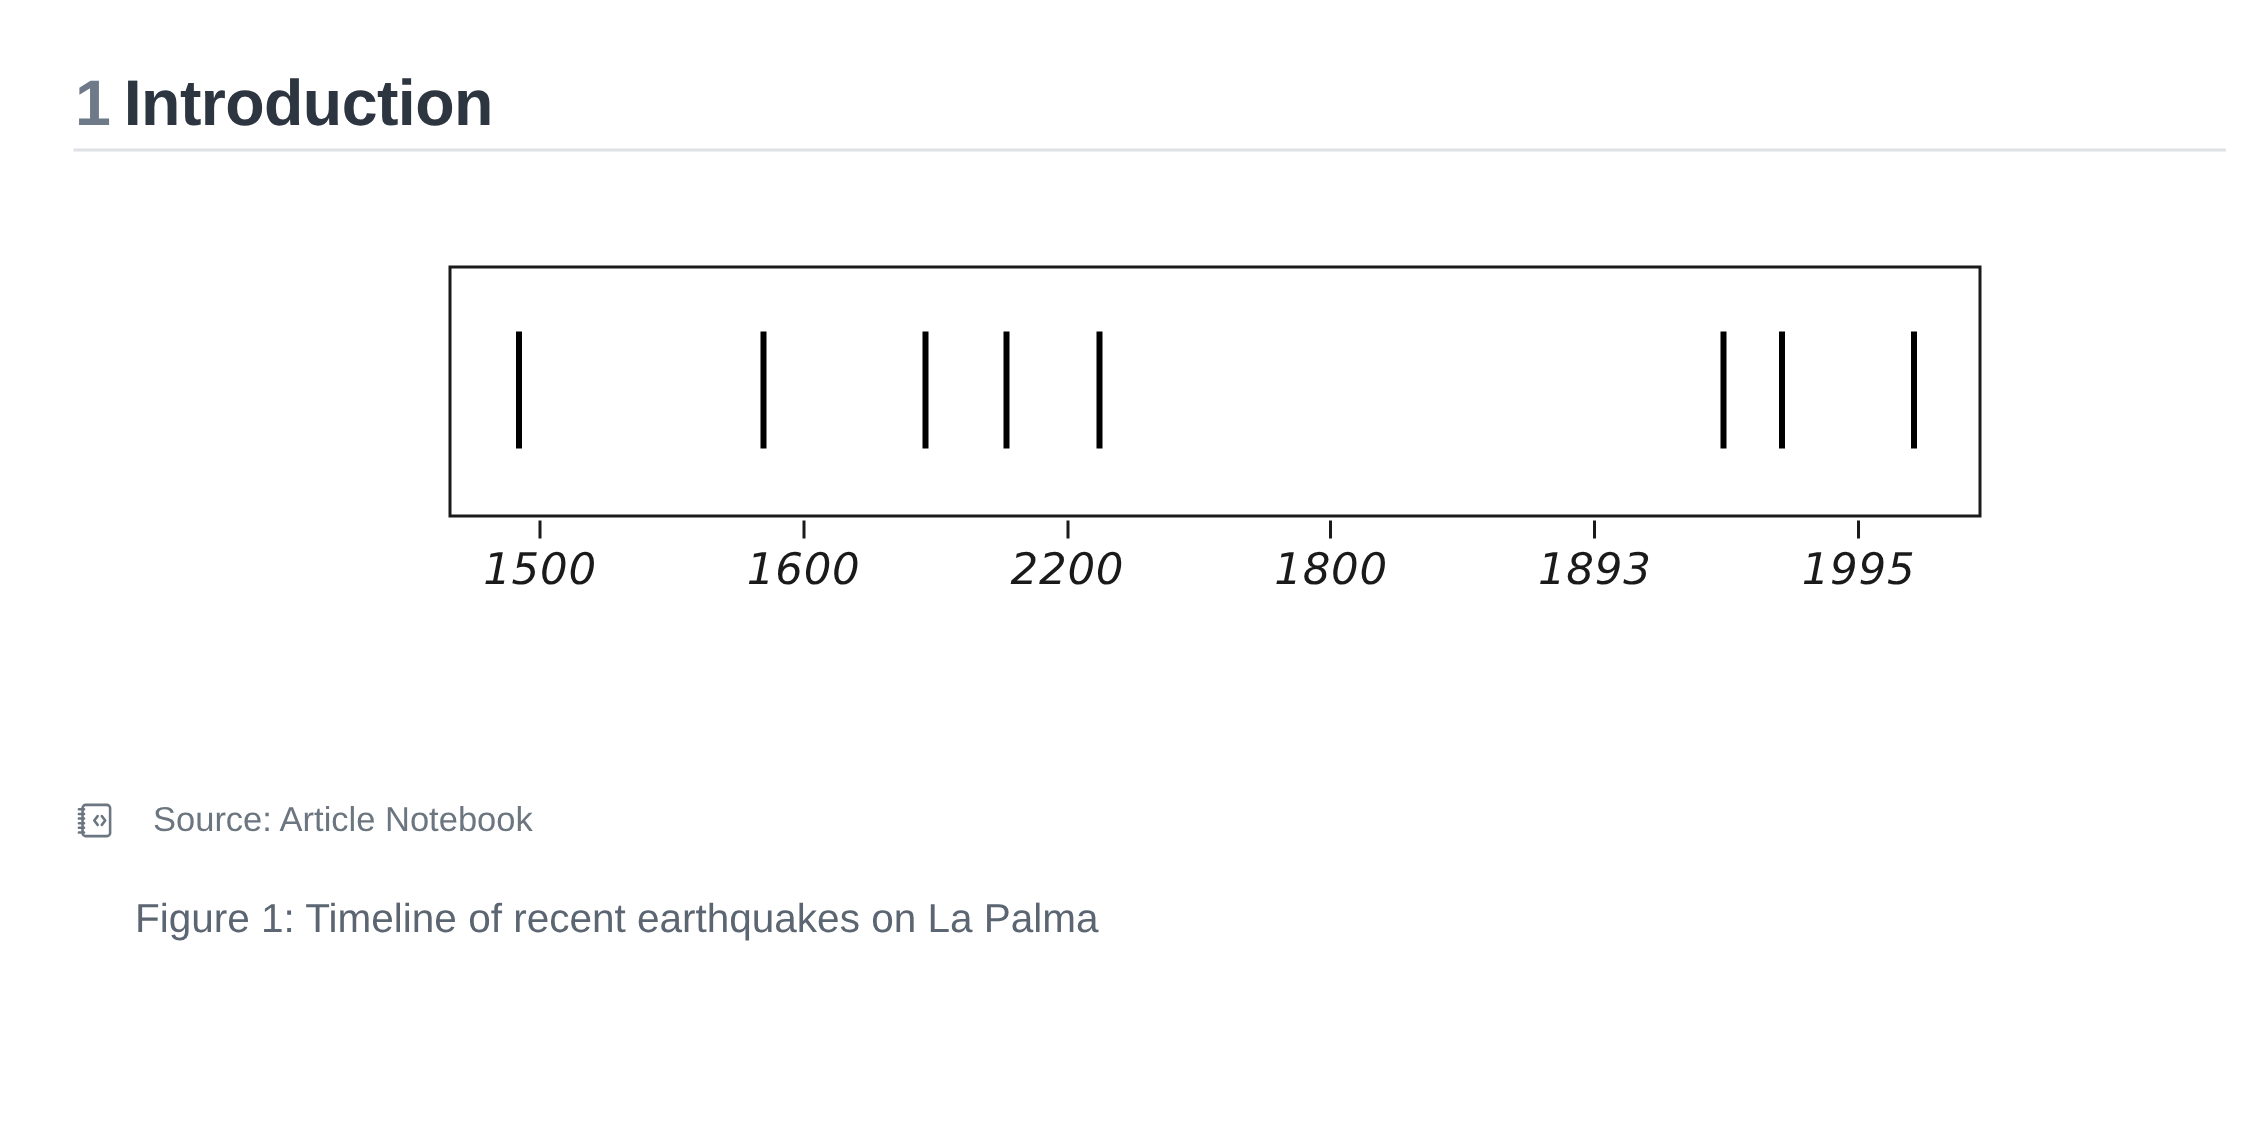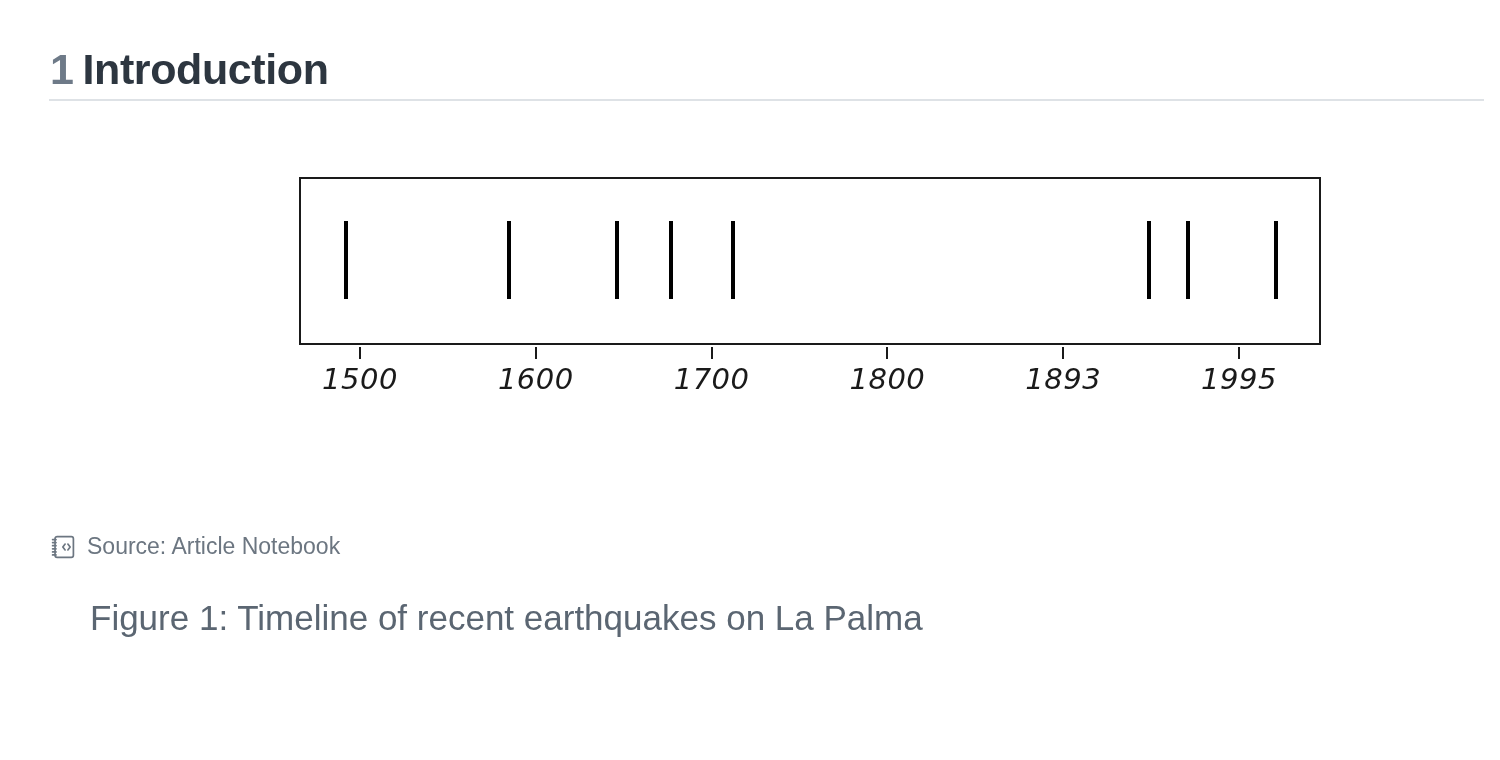--- a/index.html
+++ b/index.html
@@ -102,34 +102,34 @@
     color: #1a1a1a;
     white-space: nowrap;
     letter-spacing: 0.5px;
   }
 
   
   .figure-caption {
     position: absolute;
     left: 50px;
     top: 448px;
-    font-size: 35px;
+    font-size: 27px;
     line-height: 1.35;
     color: #5b6672;
     white-space: nowrap;
   }
 
   
   .source-line {
     position: absolute;
     left: 50px;
     top: 533px;
     display: flex;
     align-items: center;
-    gap: 11px;
+    gap: 26px;
     font-size: 23px;
     color: #6c7681;
     white-space: nowrap;
   }
   .source-icon {
     display: inline-flex;
     width: 26px;
     height: 26px;
     flex: 0 0 26px;
     align-items: center;
@@ -174,21 +174,21 @@
           <div class="rug-mark" style="left: 1096.02px; background: rgb(0, 0, 0);"></div>
           <div class="rug-mark" style="left: 1183.92px; background: rgb(0, 0, 0);"></div>
         </div>
 
       <div id="axis-layer">
           <div class="axis-tick" style="left: 269px;"></div>
           <div class="axis-label" style="left: 270px;">1500</div>
           <div class="axis-tick" style="left: 444.8px;"></div>
           <div class="axis-label" style="left: 445.8px;">1600</div>
           <div class="axis-tick" style="left: 620.6px;"></div>
-          <div class="axis-label" style="left: 621.6px;">1700</div>
+          <div class="axis-label" style="left: 621.6px;">2200</div>
           <div class="axis-tick" style="left: 796.4px;"></div>
           <div class="axis-label" style="left: 797.4px; text-align: center;">1800</div>
           <div class="axis-tick" style="left: 972.2px;"></div>
           <div class="axis-label" style="left: 973.2px;">1893</div>
           <div class="axis-tick" style="left: 1148px;"></div>
           <div class="axis-label" style="left: 1149px;">1995</div>
         </div>
 
     </div>
 

